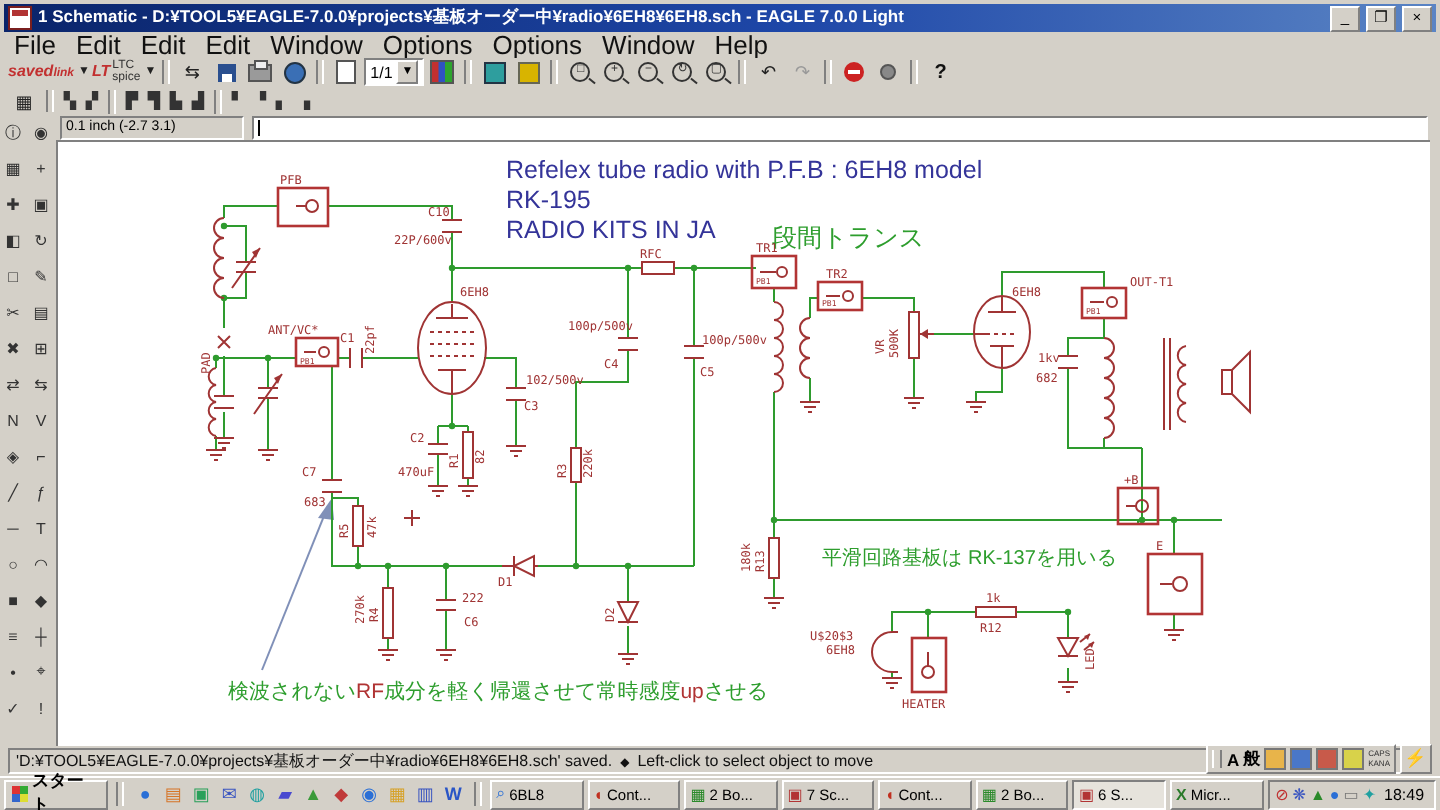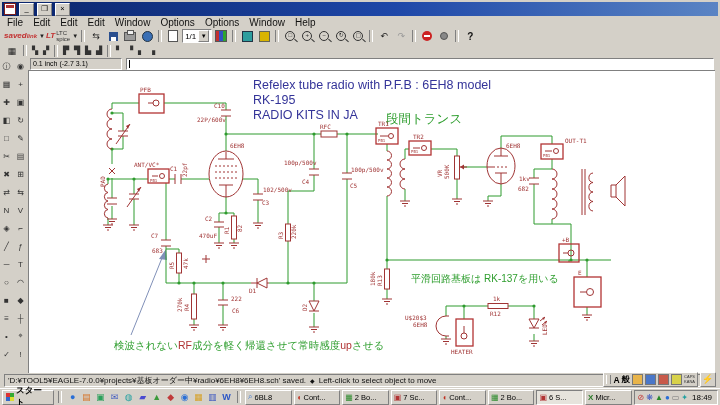--- a/index.html
+++ b/index.html
@@ -9,21 +9,21 @@
   .sunken{border-top:1px solid #808080;border-left:1px solid #808080;border-right:1px solid #fff;border-bottom:1px solid #fff;}
   
   #titlebar{position:absolute;left:2px;top:2px;right:2px;height:14px;
     background:linear-gradient(90deg,#0a246a,#1e47a8 55%,#5a84c4);display:flex;align-items:center;gap:3px;padding:0 2px;}
   #titlebar .ticon{width:10px;height:10px;background:#fff;border:1px solid #7a1f1f;position:relative;flex:0 0 auto;}
   #titlebar .ticon::after{content:"";position:absolute;left:1px;top:1px;right:1px;height:3px;background:#b23434;}
   #title-text{color:#fff;font-size:8.5px;font-weight:bold;white-space:nowrap;overflow:hidden;flex:1;}
   .winbtn{width:13px;height:11px;background:#d4d0c8;font-size:7.5px;line-height:9px;text-align:center;color:#000;flex:0 0 auto;}
   
   #menubar{position:absolute;left:2px;top:16px;right:2px;height:12px;display:flex;align-items:center;background:#d4d0c8;}
-  .menu-item{font-size:10px;padding:1px 5px;color:#111;}
+  .menu-item{font-size:13px;padding:1px 5px;color:#111;}
   
   #toolbar1{position:absolute;left:2px;top:28px;right:2px;height:16px;display:flex;align-items:center;gap:1px;padding-left:2px;}
   #toolbar2{position:absolute;left:2px;top:44px;right:2px;height:13px;display:flex;align-items:center;gap:1px;padding-left:2px;}
   .tsep{width:2px;height:12px;margin:0 2px;border-left:1px solid #808080;border-right:1px solid #fff;}
   .tbtn{height:14px;min-width:16px;display:flex;align-items:center;justify-content:center;font-size:9px;color:#222;background:#d4d0c8;}
   .combo{display:flex;align-items:center;height:12px;background:#fff;font-size:8px;padding:0 2px;}
   .combo .arrow{width:9px;height:10px;background:#d4d0c8;font-size:6px;line-height:10px;text-align:center;margin-left:2px;}
   .dlogo{color:#c23030;font-size:8px;font-weight:bold;font-style:italic;line-height:1;}
   .dlogo small{font-size:6px;color:#c23030;}
   .mag{width:8px;height:8px;border:1px solid #333;border-radius:50%;position:relative;font-size:6px;line-height:7px;text-align:center;color:#333;}
@@ -89,20 +89,21 @@
   text.green{fill:#2e9e2e;font-family:"Liberation Sans",sans-serif;}
   tspan.red{fill:#b03333;}
 </style>
 </head>
 <body>
 
 <div id="root">
 
   <div id="titlebar">
     <span class="ticon"></span>
+    <span id="title-text">1 Schematic - D:¥TOOL5¥EAGLE-7.0.0¥projects¥基板オーダー中¥radio¥6EH8¥6EH8.sch - EAGLE 7.0.0 Light</span>
     <span class="winbtn raised">_</span>
     <span class="winbtn raised">❐</span>
     <span class="winbtn raised">×</span>
   </div>
 
   <div id="menubar">
     <span class="menu-item">File</span>
     <span class="menu-item">Edit</span>
     <span class="menu-item">Edit</span>
     <span class="menu-item">Edit</span>

